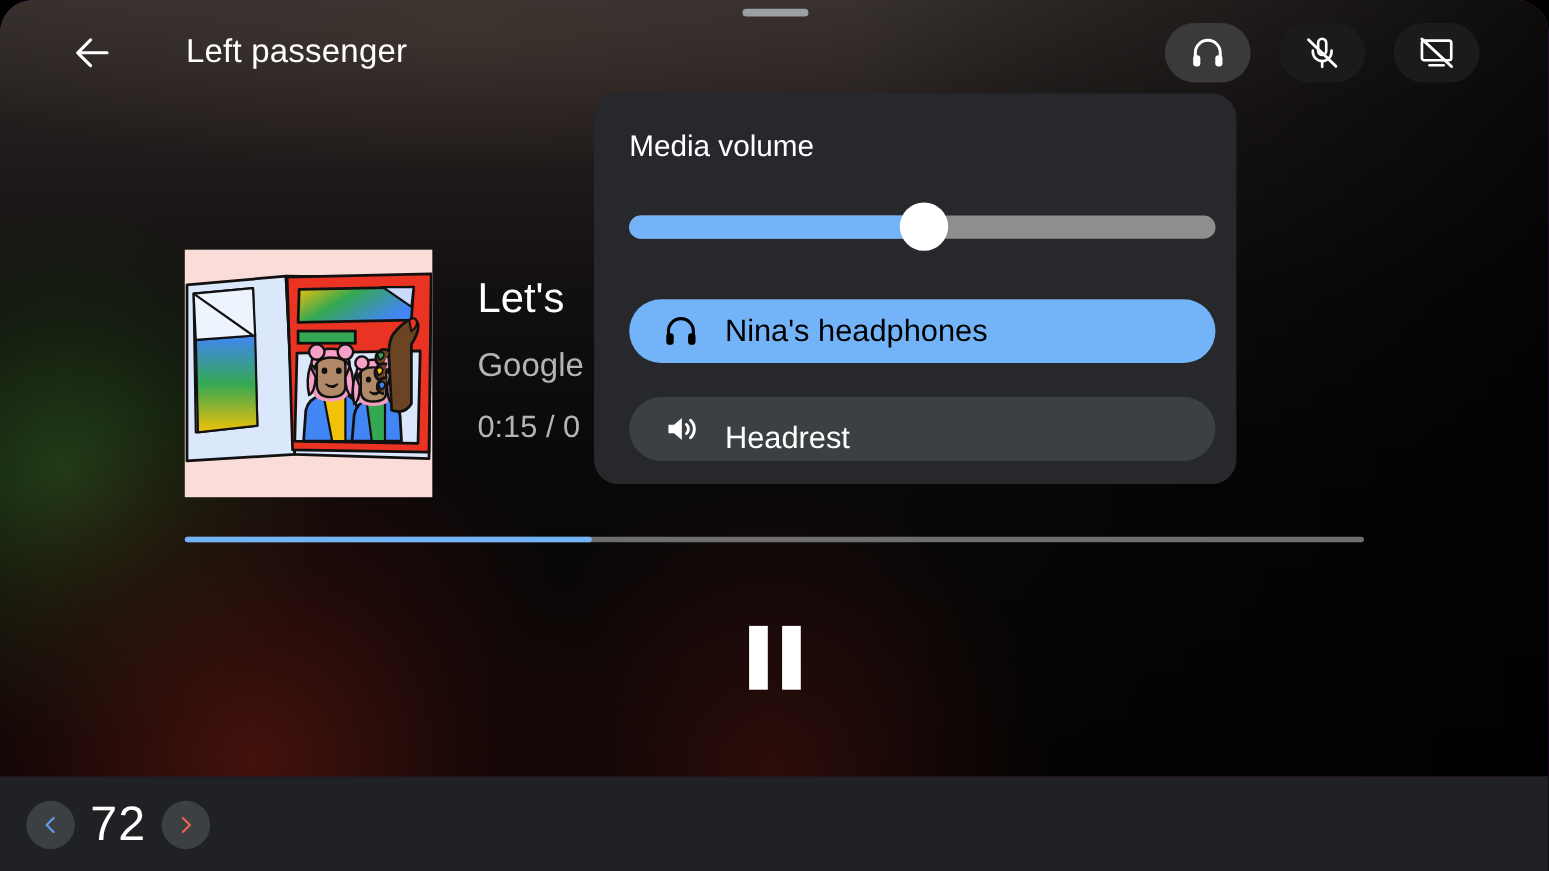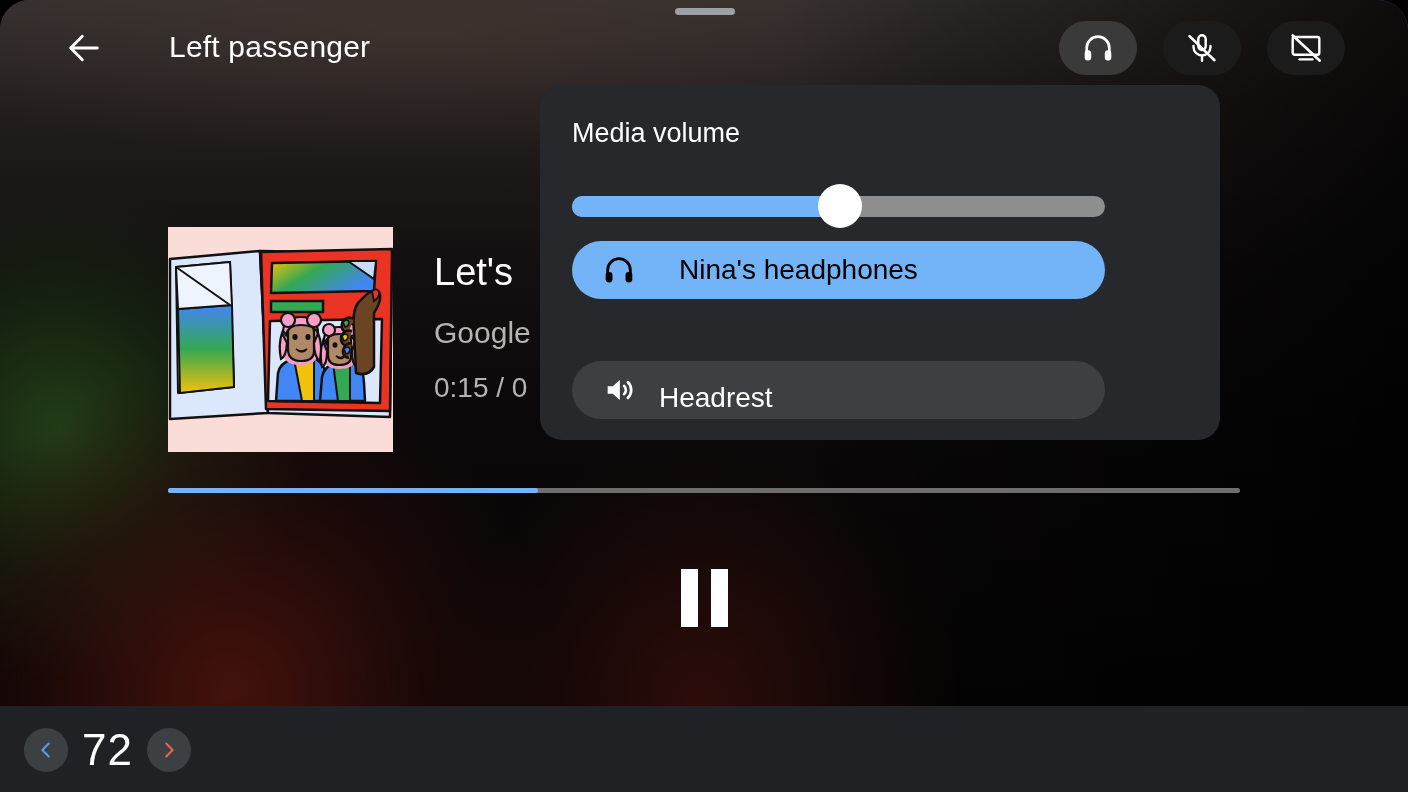--- a/index.html
+++ b/index.html
@@ -164,21 +164,21 @@
   }
   .pause-bar {
     width: 17px; height: 58px;
     background: #ffffff;
   }
 
   
   #volume-panel {
     position: absolute;
     left: 540px; top: 85px;
-    width: 680px; height: 355px;
+    width: 584px; height: 355px;
     background: #26282c;
     border-radius: 22px;
   }
   #panel-title {
     position: absolute;
     left: 32px; top: 33px;
     font-size: 27px;
     color: #ffffff;
   }
   #volume-slider {
@@ -211,21 +211,21 @@
   }
   .device-row {
     position: absolute;
     left: 32px;
     width: 533px; height: 58px;
     border-radius: 29px;
     display: flex;
     align-items: center;
     cursor: pointer;
   }
-  #device-row-0 { top: 156px; background: #73b4f8; gap: 20px; }
+  #device-row-0 { top: 187px; background: #73b4f8; }
   #device-row-1 { top: 276px; background: #3c4043; }
   .device-icon {
     width: 36px; height: 36px;
     margin-left: 29px;
     display: flex; align-items: center; justify-content: center;
     flex: none;
   }
   .device-label {
     margin-left: 22px;
     font-size: 28px;

